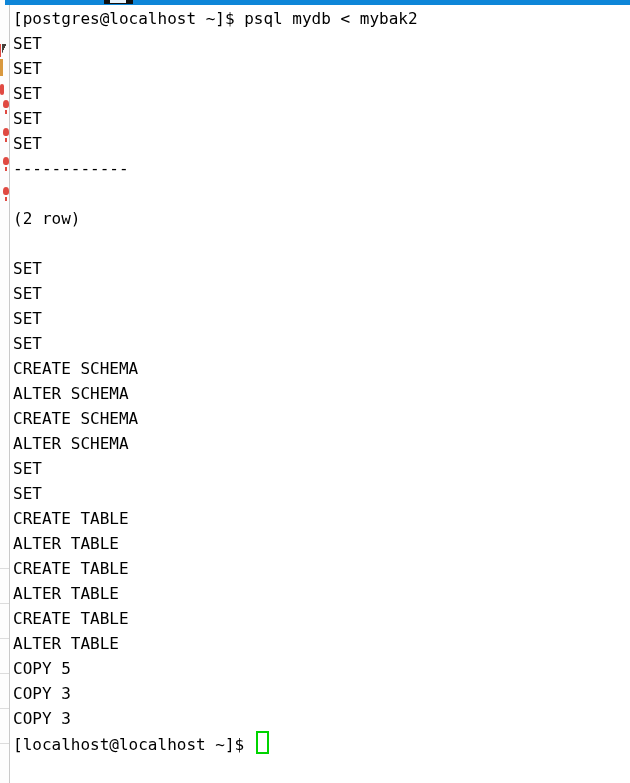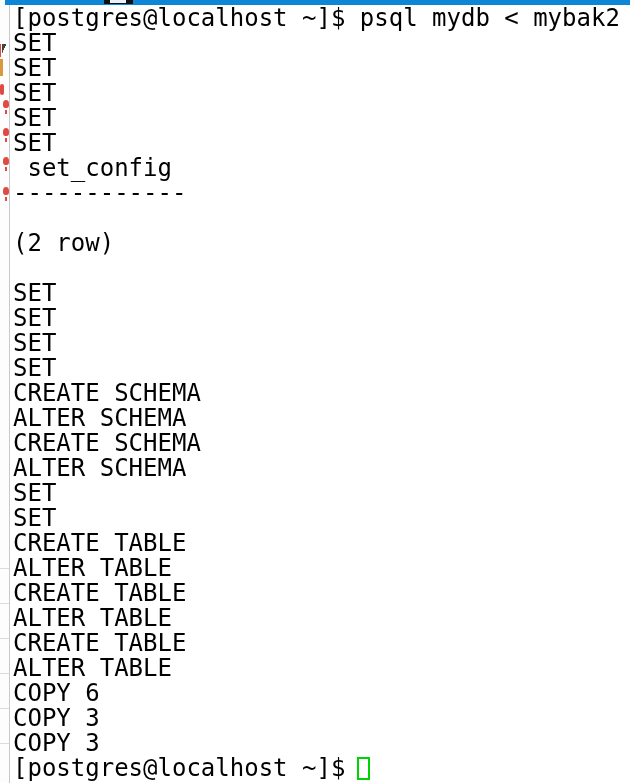--- a/index.html
+++ b/index.html
@@ -38,21 +38,21 @@
 
   
   .top-bar { position:absolute; left:5px; top:0; width:625px; height:5px; background:var(--top-bar-blue); }
   .top-bar-notch { position:absolute; left:99px; top:0; width:29px; height:4px; background:#111; }
   .top-bar-notch-inner { position:absolute; left:6px; top:0; width:16px; height:3px; background:#e8f2fa; }
 
   
   .terminal {
     position:absolute; left:13px; top:6px; width:612px; height:763px;
     color:var(--terminal-text);
-    font-size:24px; line-height:25px;
+    font-size:16px; line-height:25px;
     cursor:text;
   }
   .term-line { height:25px; white-space:pre; }
   .cursor {
     display:inline-block; width:13px; height:23px;
     border:2px solid var(--cursor-green);
     vertical-align:-4px; margin-left:12px;
     background:transparent;
   }
 </style>
@@ -86,38 +86,37 @@
   </div>
 </div>
 
 <div class="terminal">
   <div class="term-line">[postgres@localhost ~]$ psql mydb &lt; mybak2</div>
   <div class="term-line">SET</div>
   <div class="term-line">SET</div>
   <div class="term-line">SET</div>
   <div class="term-line">SET</div>
   <div class="term-line">SET</div>
-  <div class="term-line"> set_config</div>
   <div class="term-line">------------</div>
   <div class="term-line"></div>
   <div class="term-line">(2 row)</div>
   <div class="term-line"></div>
   <div class="term-line">SET</div>
   <div class="term-line">SET</div>
   <div class="term-line">SET</div>
   <div class="term-line">SET</div>
   <div class="term-line">CREATE SCHEMA</div>
   <div class="term-line">ALTER SCHEMA</div>
   <div class="term-line">CREATE SCHEMA</div>
   <div class="term-line">ALTER SCHEMA</div>
   <div class="term-line">SET</div>
   <div class="term-line">SET</div>
   <div class="term-line">CREATE TABLE</div>
   <div class="term-line">ALTER TABLE</div>
   <div class="term-line">CREATE TABLE</div>
   <div class="term-line">ALTER TABLE</div>
   <div class="term-line">CREATE TABLE</div>
   <div class="term-line">ALTER TABLE</div>
-  <div class="term-line">COPY 6</div>
+  <div class="term-line">COPY 5</div>
   <div class="term-line">COPY 3</div>
   <div class="term-line">COPY 3</div>
-  <div class="term-line"><span>[postgres@localhost ~]$</span><span class="cursor"></span></div>
+  <div class="term-line"><span>[localhost@localhost ~]$</span><span class="cursor"></span></div>
 </div>
 
 </body></html>

